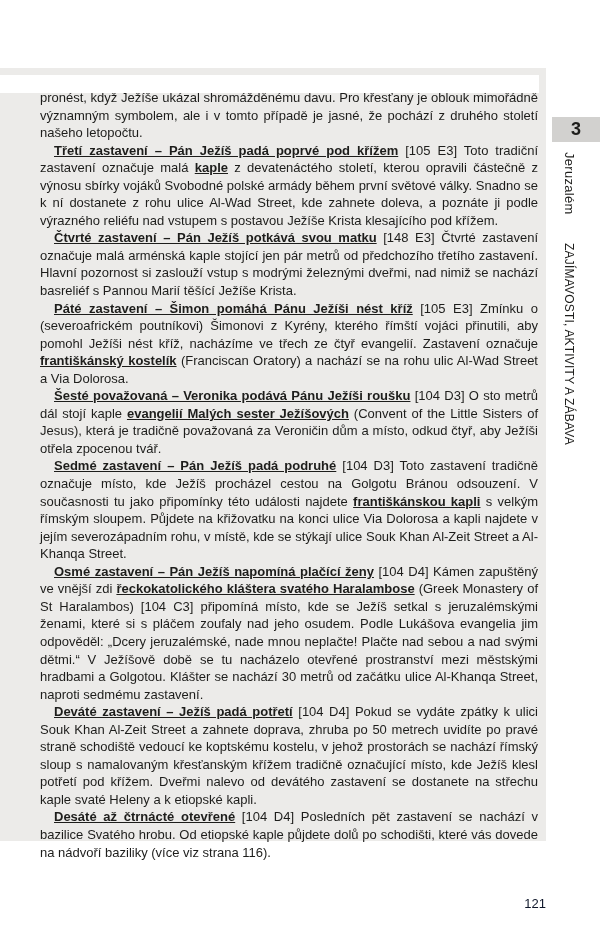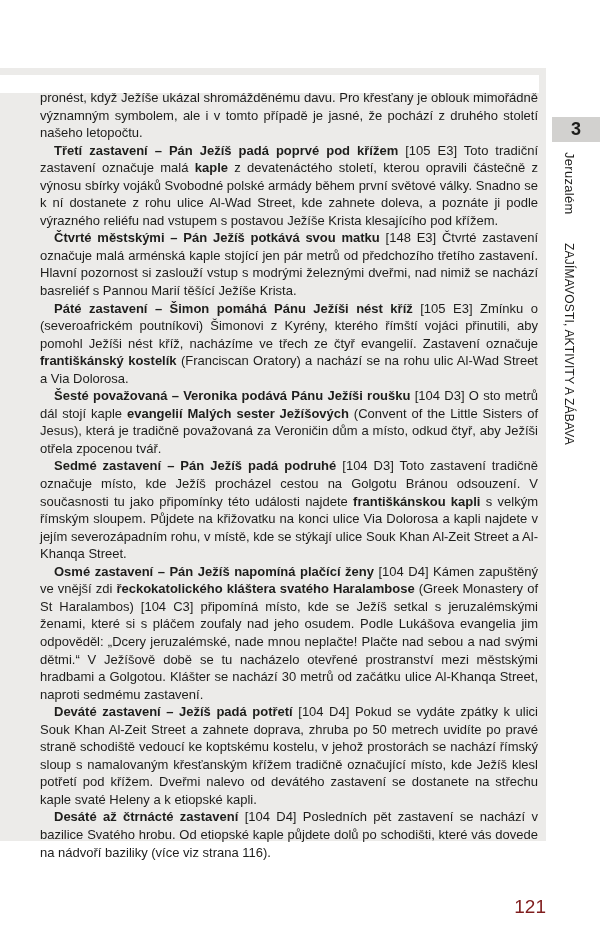--- a/index.html
+++ b/index.html
@@ -26,21 +26,21 @@
     position: absolute;
     left: 40px; top: 89px;
     width: 498px;
     color: #1d1d1b;
     font-size: 13px;
     line-height: 17.55px;
     text-align: justify;
   }
   .para { margin: 0; }
   .para.indent { text-indent: 14px; }
-  .para b { font-weight: bold; }
+  .para b { font-weight: bold; text-decoration: underline; }
   .chapter-tab {
     position: absolute;
     left: 552px; top: 117px;
     width: 48px; height: 25px;
     background: #d2d1cf;
     color: #1d1d1b;
     font-weight: bold;
     font-size: 18px;
     display: flex;
     align-items: center;
@@ -63,40 +63,40 @@
     display: inline-block;
     margin-top: 24px;
     font-size: 12px;
     letter-spacing: 0.2px;
   }
   .page-number {
     position: absolute;
     left: 446px; top: 896px;
     width: 100px;
     text-align: right;
-    font-size: 19px;
-    color: #7f1d1d;
+    font-size: 13px;
+    color: #0f172a;
   }
 </style>
 </head>
 <body>
 
 <div class="content-bg"></div>
 <div class="header-strip"></div>
 
 <div class="text-column">
     <p class="para"><span>pronést, když Ježíše ukázal shromážděnému davu. Pro křesťany je oblouk mimořádně významným symbolem, ale i v tomto případě je jasné, že pochází z druhého století našeho letopočtu.</span></p>
     <p class="para indent"><b>Třetí zastavení – Pán Ježíš padá poprvé pod křížem</b><span> [105 E3] Toto tradiční zastavení označuje malá </span><b>kaple</b><span> z devatenáctého století, kterou opravili částečně z výnosu sbírky vojáků Svobodné polské armády během první světové války. Snadno se k ní dostanete z rohu ulice Al-Wad Street, kde zahnete doleva, a poznáte ji podle výrazného reliéfu nad vstupem s postavou Ježíše Krista klesajícího pod křížem.</span></p>
-    <p class="para indent"><b>Čtvrté městskými – Pán Ježíš potkává svou matku</b><span> [148 E3] Čtvrté zastavení označuje malá arménská kaple stojící jen pár metrů od předchozího třetího zastavení. Hlavní pozornost si zaslouží vstup s modrými železnými dveřmi, nad nimiž se nachází basreliéf s Pannou Marií těšící Ježíše Krista.</span></p>
+    <p class="para indent"><b>Čtvrté zastavení – Pán Ježíš potkává svou matku</b><span> [148 E3] Čtvrté zastavení označuje malá arménská kaple stojící jen pár metrů od předchozího třetího zastavení. Hlavní pozornost si zaslouží vstup s modrými železnými dveřmi, nad nimiž se nachází basreliéf s Pannou Marií těšící Ježíše Krista.</span></p>
     <p class="para indent"><b>Páté zastavení – Šimon pomáhá Pánu Ježíši nést kříž</b><span> [105 E3] Zmínku o (severoafrickém poutníkovi) Šimonovi z Kyrény, kterého římští vojáci přinutili, aby pomohl Ježíši nést kříž, nacházíme ve třech ze čtyř evangelií. Zastavení označuje </span><b>františkánský kostelík</b><span> (Franciscan Oratory) a nachází se na rohu ulic Al-Wad Street a Via Dolorosa.</span></p>
     <p class="para indent"><b>Šesté považovaná – Veronika podává Pánu Ježíši roušku</b><span> [104 D3] O sto metrů dál stojí kaple </span><b>evangelií Malých sester Ježíšových</b><span> (Convent of the Little Sisters of Jesus), která je tradičně považovaná za Veroničin dům a místo, odkud čtyř, aby Ježíši otřela zpocenou tvář.</span></p>
     <p class="para indent"><b>Sedmé zastavení – Pán Ježíš padá podruhé</b><span> [104 D3] Toto zastavení tradičně označuje místo, kde Ježíš procházel cestou na Golgotu Bránou odsouzení. V současnosti tu jako připomínky této události najdete </span><b>františkánskou kapli</b><span> s velkým římským sloupem. Půjdete na křižovatku na konci ulice Via Dolorosa a kapli najdete v jejím severozápadním rohu, v místě, kde se stýkají ulice Souk Khan Al-Zeit Street a Al-Khanqa Street.</span></p>
     <p class="para indent"><b>Osmé zastavení – Pán Ježíš napomíná plačící ženy</b><span> [104 D4] Kámen zapuštěný ve vnější zdi </span><b>řeckokatolického kláštera svatého Haralambose</b><span> (Greek Monastery of St Haralambos) [104 C3] připomíná místo, kde se Ježíš setkal s jeruzalémskými ženami, které si s pláčem zoufaly nad jeho osudem. Podle Lukášova evangelia jim odpověděl: „Dcery jeruzalémské, nade mnou neplačte! Plačte nad sebou a nad svými dětmi.“ V Ježíšově době se tu nacházelo otevřené prostranství mezi městskými hradbami a Golgotou. Klášter se nachází 30 metrů od začátku ulice Al-Khanqa Street, naproti sedmému zastavení.</span></p>
     <p class="para indent"><b>Deváté zastavení – Ježíš padá potřetí</b><span> [104 D4] Pokud se vydáte zpátky k ulici Souk Khan Al-Zeit Street a zahnete doprava, zhruba po 50 metrech uvidíte po pravé straně schodiště vedoucí ke koptskému kostelu, v jehož prostorách se nachází římský sloup s namalovaným křesťanským křížem tradičně označující místo, kde Ježíš klesl potřetí pod křížem. Dveřmi nalevo od devátého zastavení se dostanete na střechu kaple svaté Heleny a k etiopské kapli.</span></p>
-    <p class="para indent"><b>Desáté až čtrnácté zastavení</b><span> [104 D4] Posledních pět zastavení se nachází v bazilice Svatého hrobu. Od etiopské kaple půjdete dolů po schodišti, které vás dovede na nádvoří baziliky (více viz strana 116).</span></p>
+    <p class="para indent"><b>Desáté až čtrnácté otevřené</b><span> [104 D4] Posledních pět zastavení se nachází v bazilice Svatého hrobu. Od etiopské kaple půjdete dolů po schodišti, které vás dovede na nádvoří baziliky (více viz strana 116).</span></p>
   </div>
 
 <div class="chapter-tab">
   <span>3</span>
 </div>
 
 <div class="sidebar-vertical">
   <span class="sidebar-chapter">Jeruzalém</span>
   <span class="sidebar-section">ZAJÍMAVOSTI, AKTIVITY A ZÁBAVA</span>
 </div>

